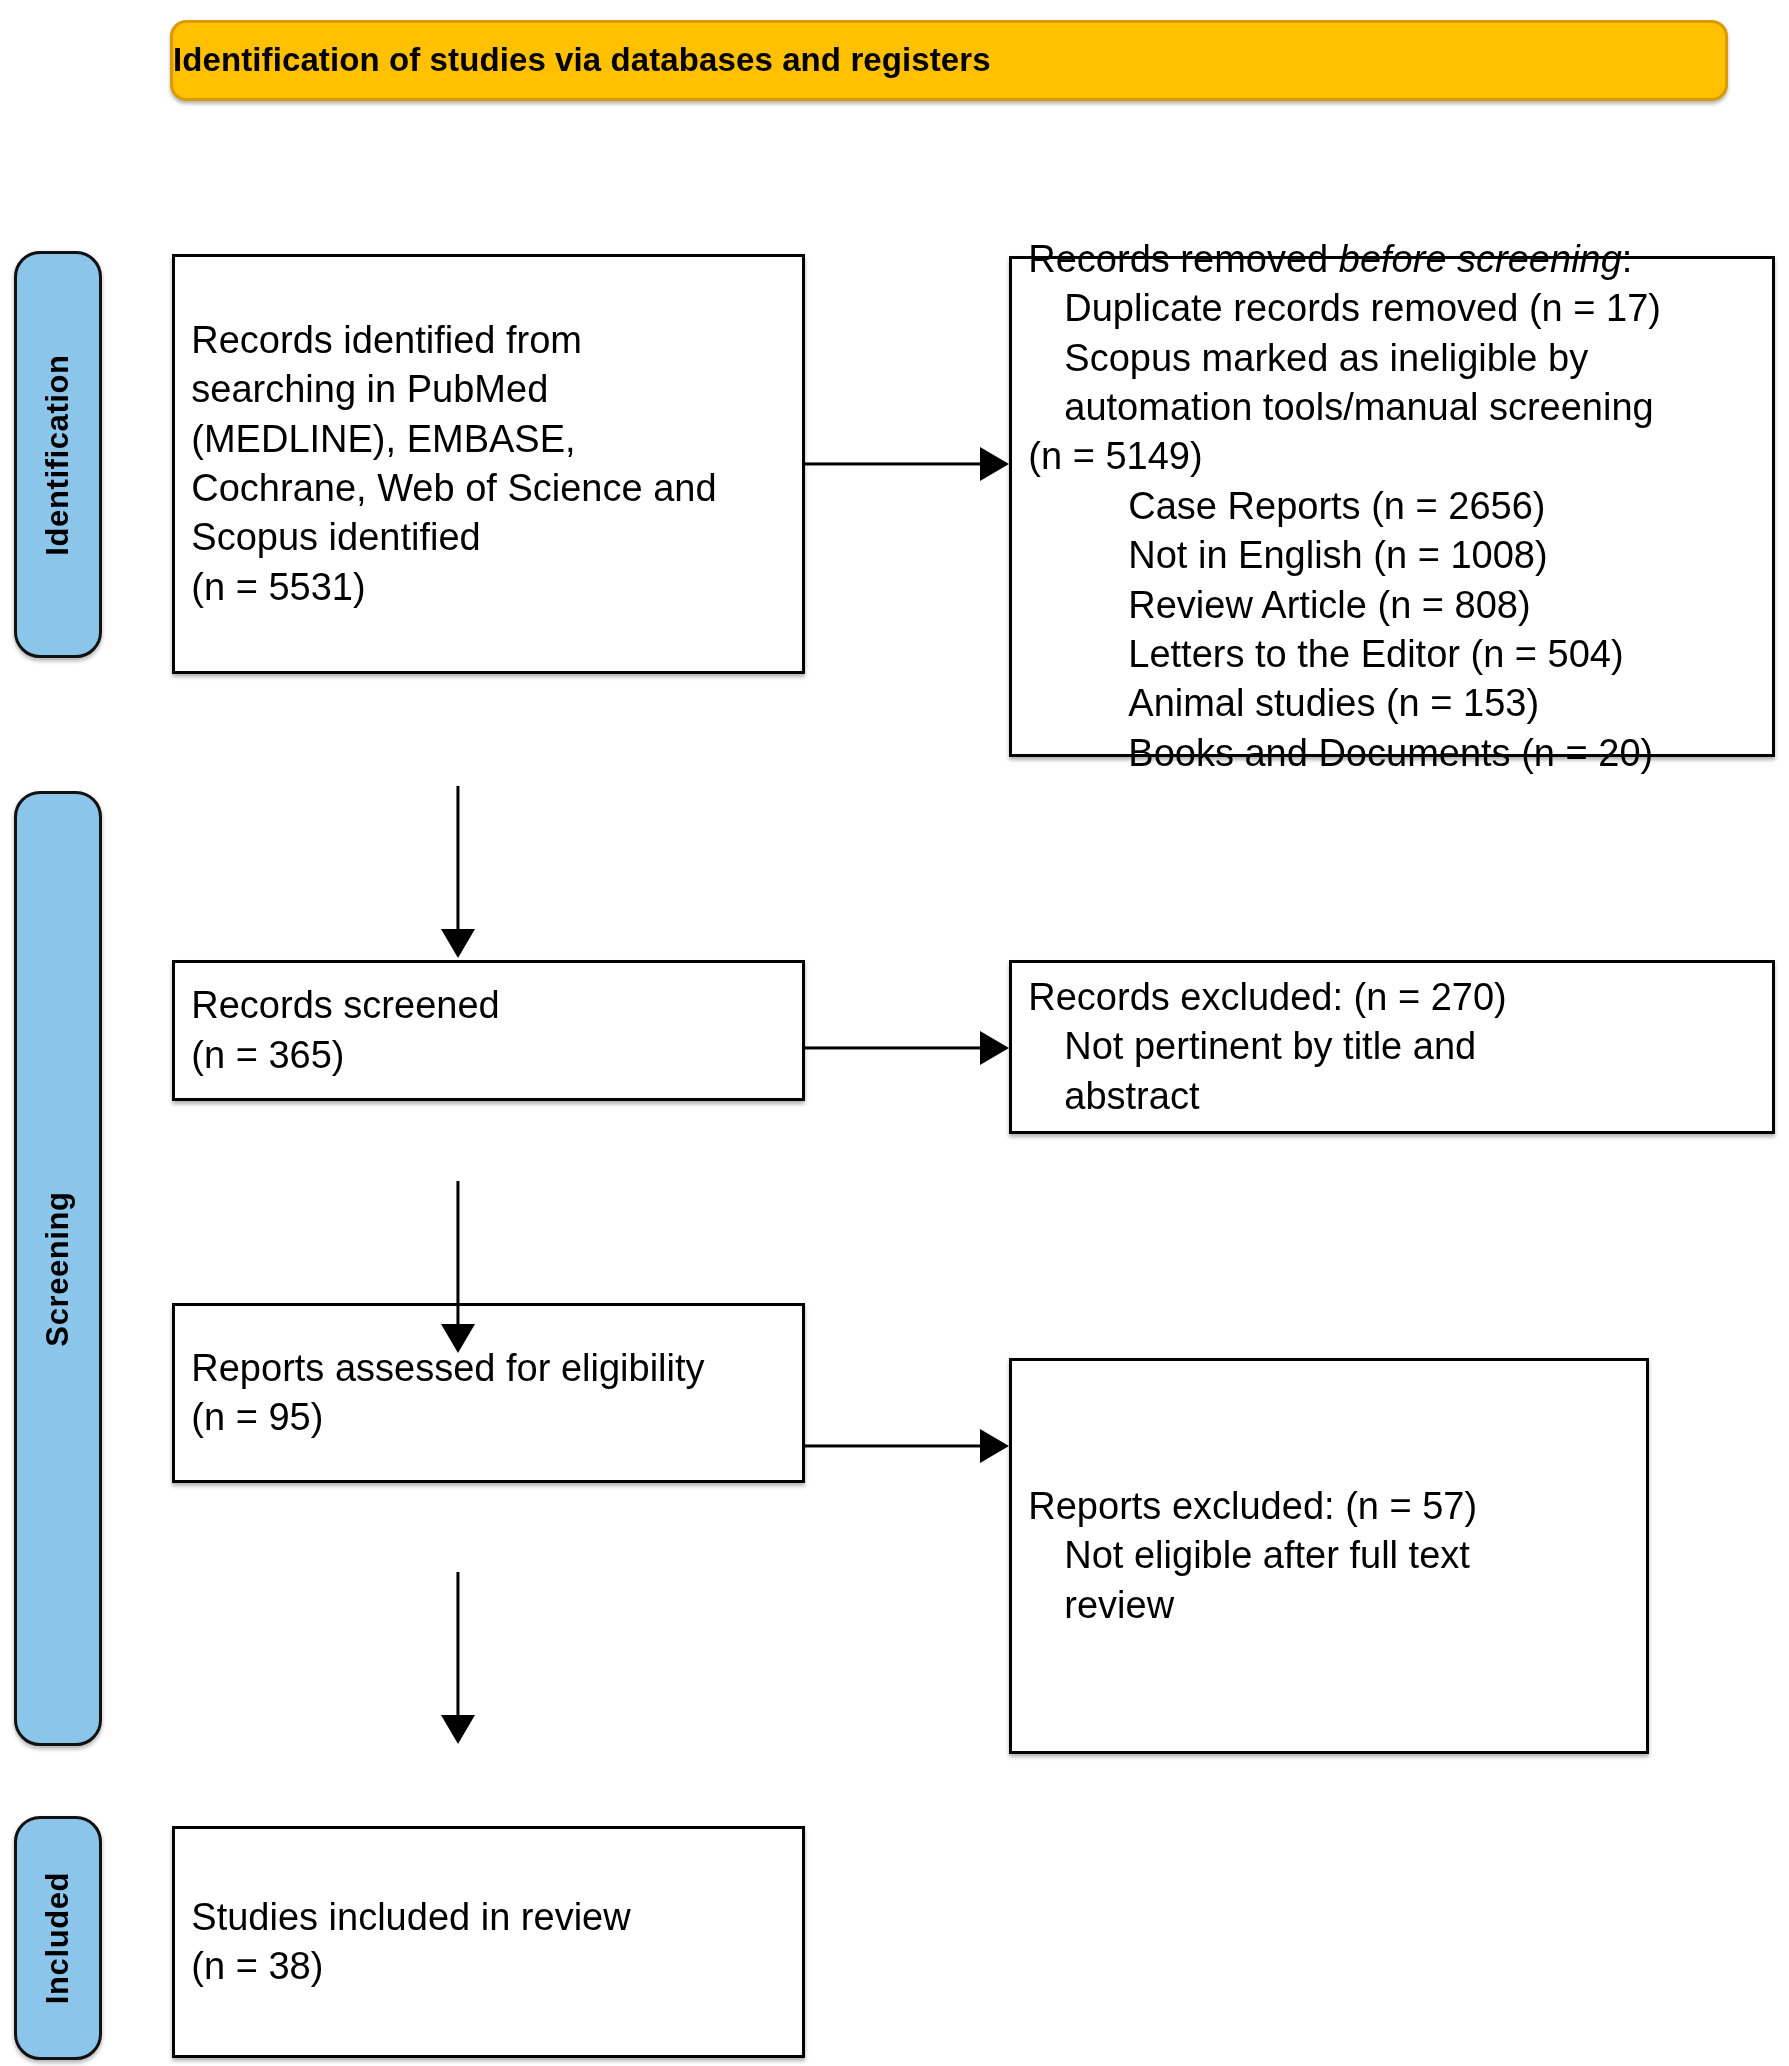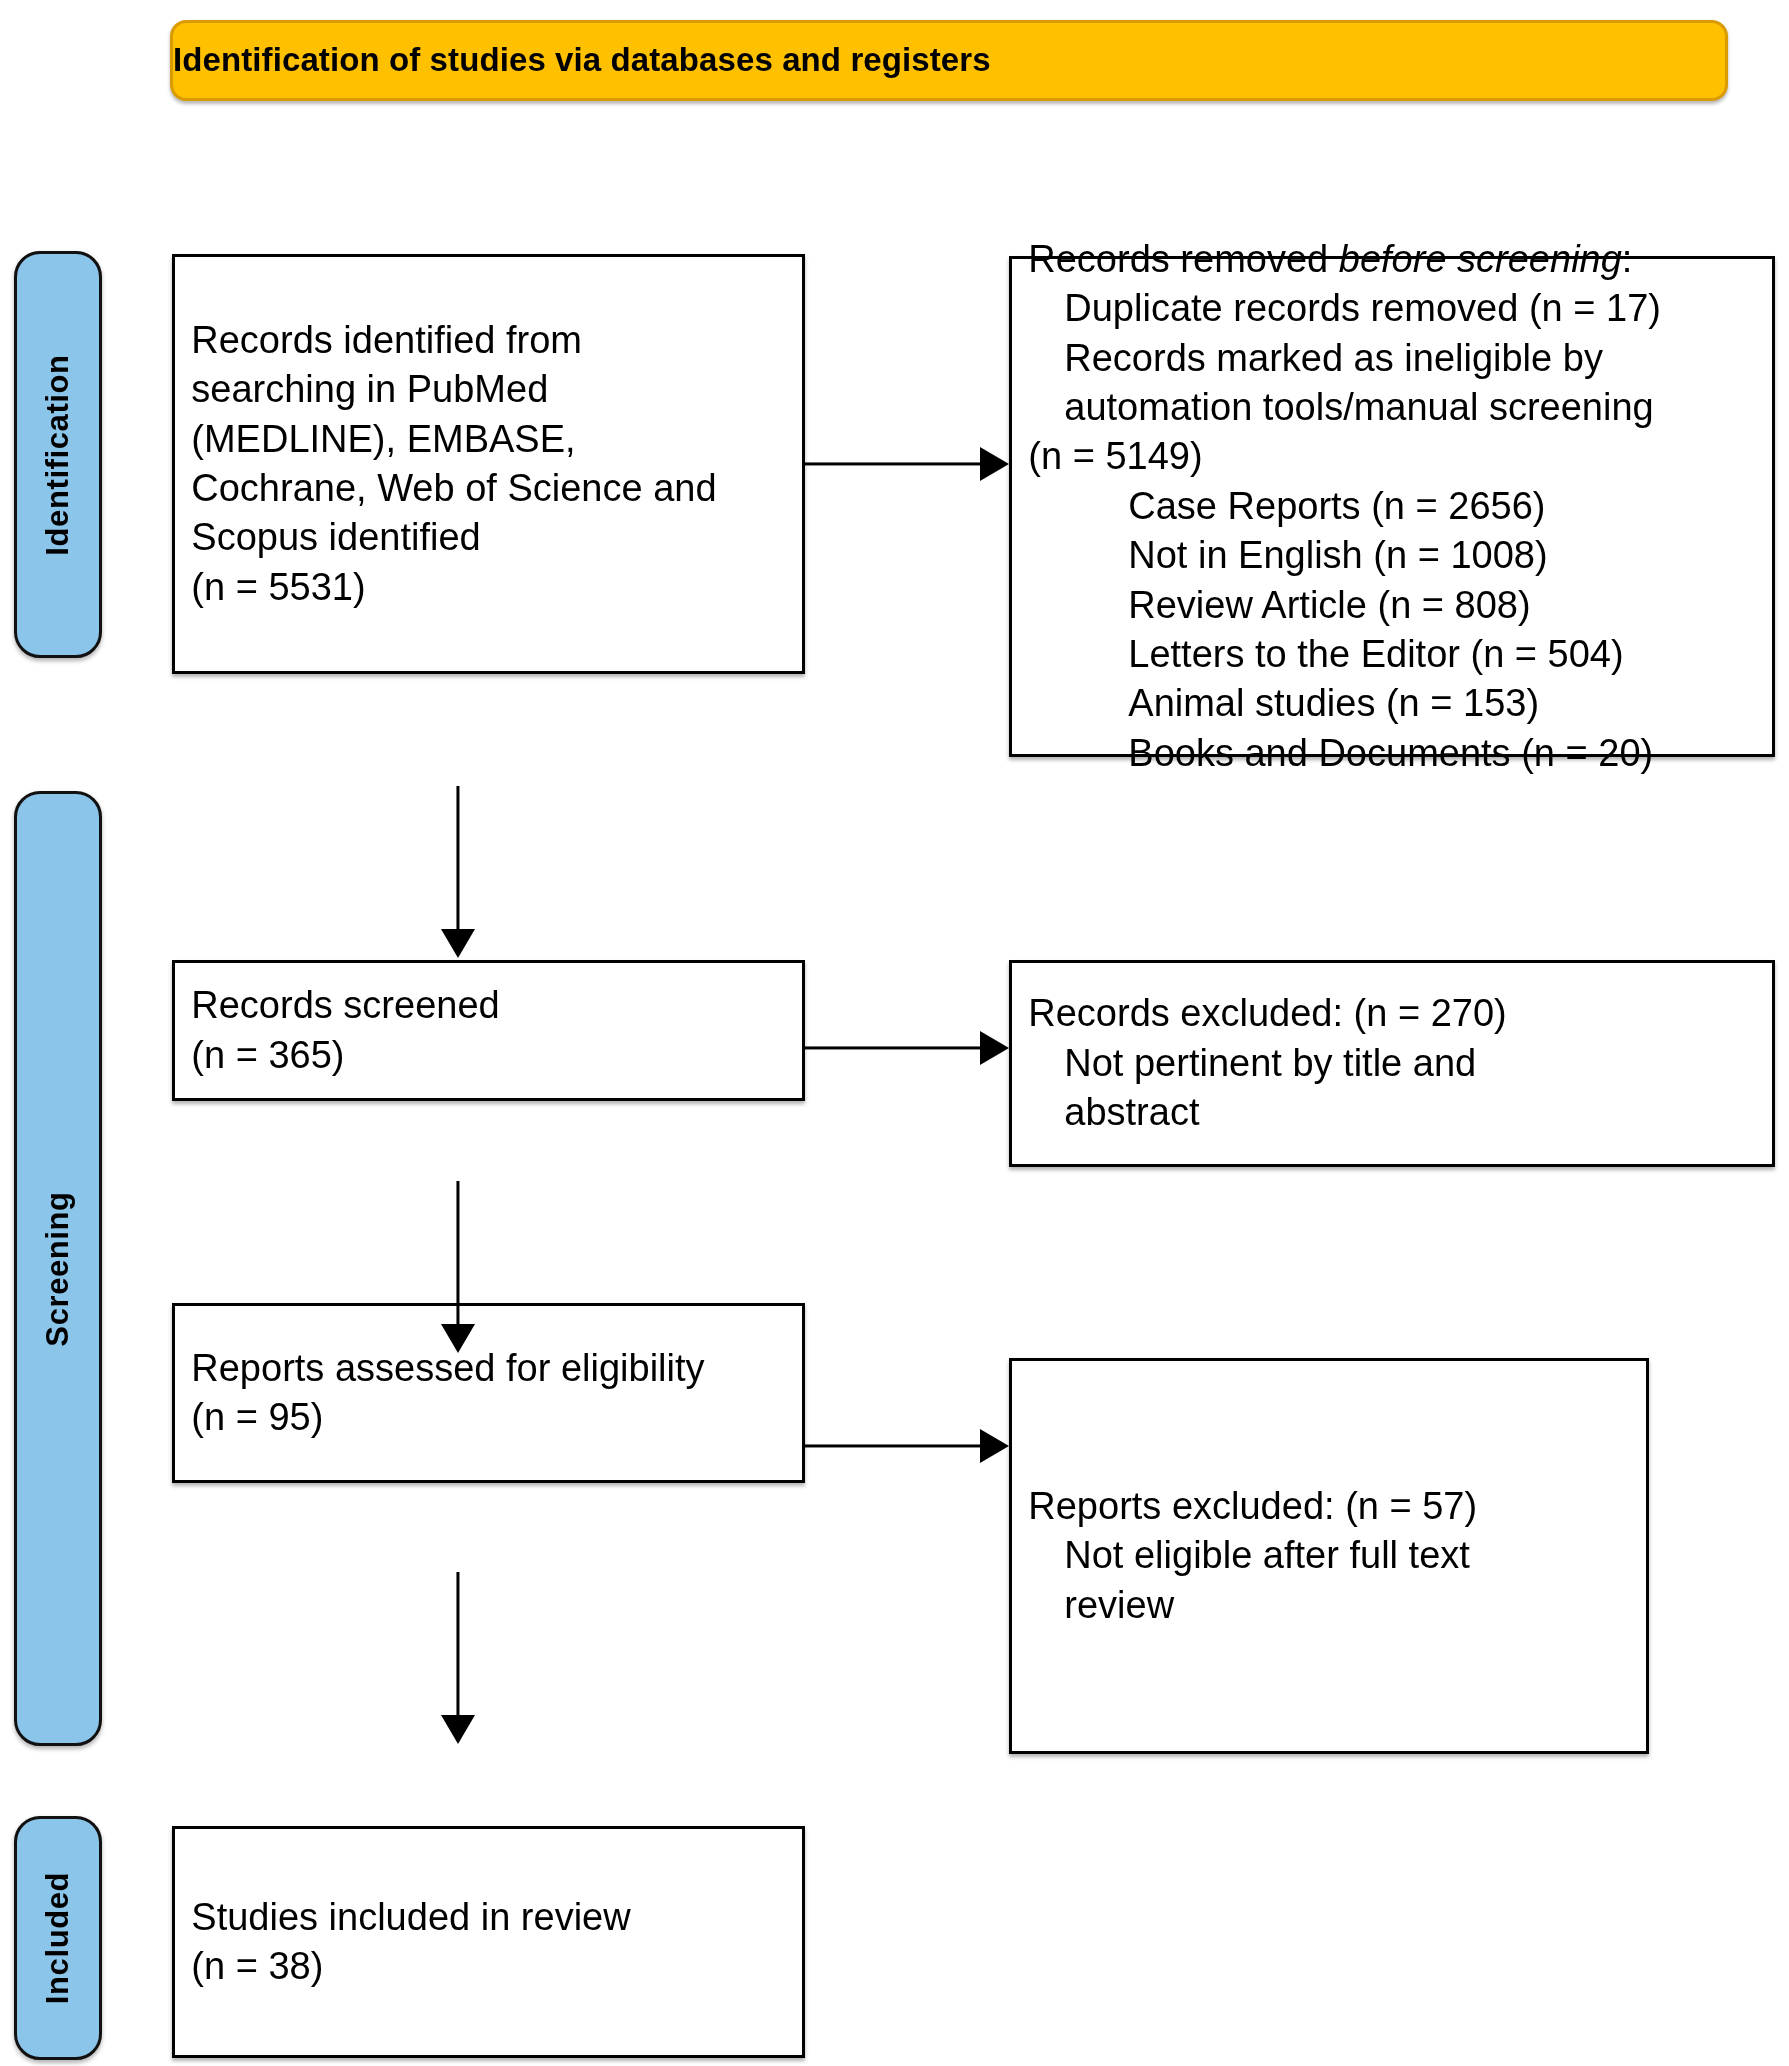--- a/index.html
+++ b/index.html
@@ -92,21 +92,21 @@
   .flow-box p .italic  { font-style: italic; }
 
   
   #box-records-identified { left: 172px;  top: 254px;  width: 633px; height: 420px; }
   #box-records-screened   { left: 172px;  top: 960px; width: 633px; height: 141px; }
   #box-reports-assessed   { left: 172px;  top: 1303px; width: 633px; height: 180px; }
   #box-studies-included   { left: 172px;  top: 1826px; width: 633px; height: 232px; }
 
   
   #box-records-removed    { left: 1009px; top: 256px;  width: 766px; height: 501px; }
-  #box-records-excluded   { left: 1009px; top: 960px; width: 766px; height: 207px; }
+  #box-records-excluded   { left: 1009px; top: 960px; width: 766px; height: 174px; }
   #box-reports-excluded   { left: 1009px; top: 1358px; width: 640px; height: 396px; }
 
   
   .arrow-h {
     position: absolute;
     height: 38px;
   }
   .arrow-h .shaft {
     position: absolute;
     left: 0;
@@ -198,21 +198,21 @@
     <p>Cochrane, Web of Science and</p>
     <p>Scopus identified</p>
     <p>(n = 5531)</p>
   </div>
 </div>
 
 <div class="flow-box" id="box-records-removed">
   <div class="box-body">
     <p><span>Records removed </span><span class="italic">before screening</span><span>:</span></p>
     <p class="indent-1">Duplicate records removed (n = 17)</p>
-    <p class="indent-1">Records marked as ineligible by</p>
+    <p class="indent-1">Scopus marked as ineligible by</p>
     <p class="indent-1">automation tools/manual screening</p>
     <p>(n = 5149)</p>
     <p class="indent-2">Case Reports (n = 2656)</p>
     <p class="indent-2">Not in English (n = 1008)</p>
     <p class="indent-2">Review Article (n = 808)</p>
     <p class="indent-2">Letters to the Editor (n = 504)</p>
     <p class="indent-2">Animal studies (n = 153)</p>
     <p class="indent-2">Books and Documents (n = 20)</p>
   </div>
 </div>

